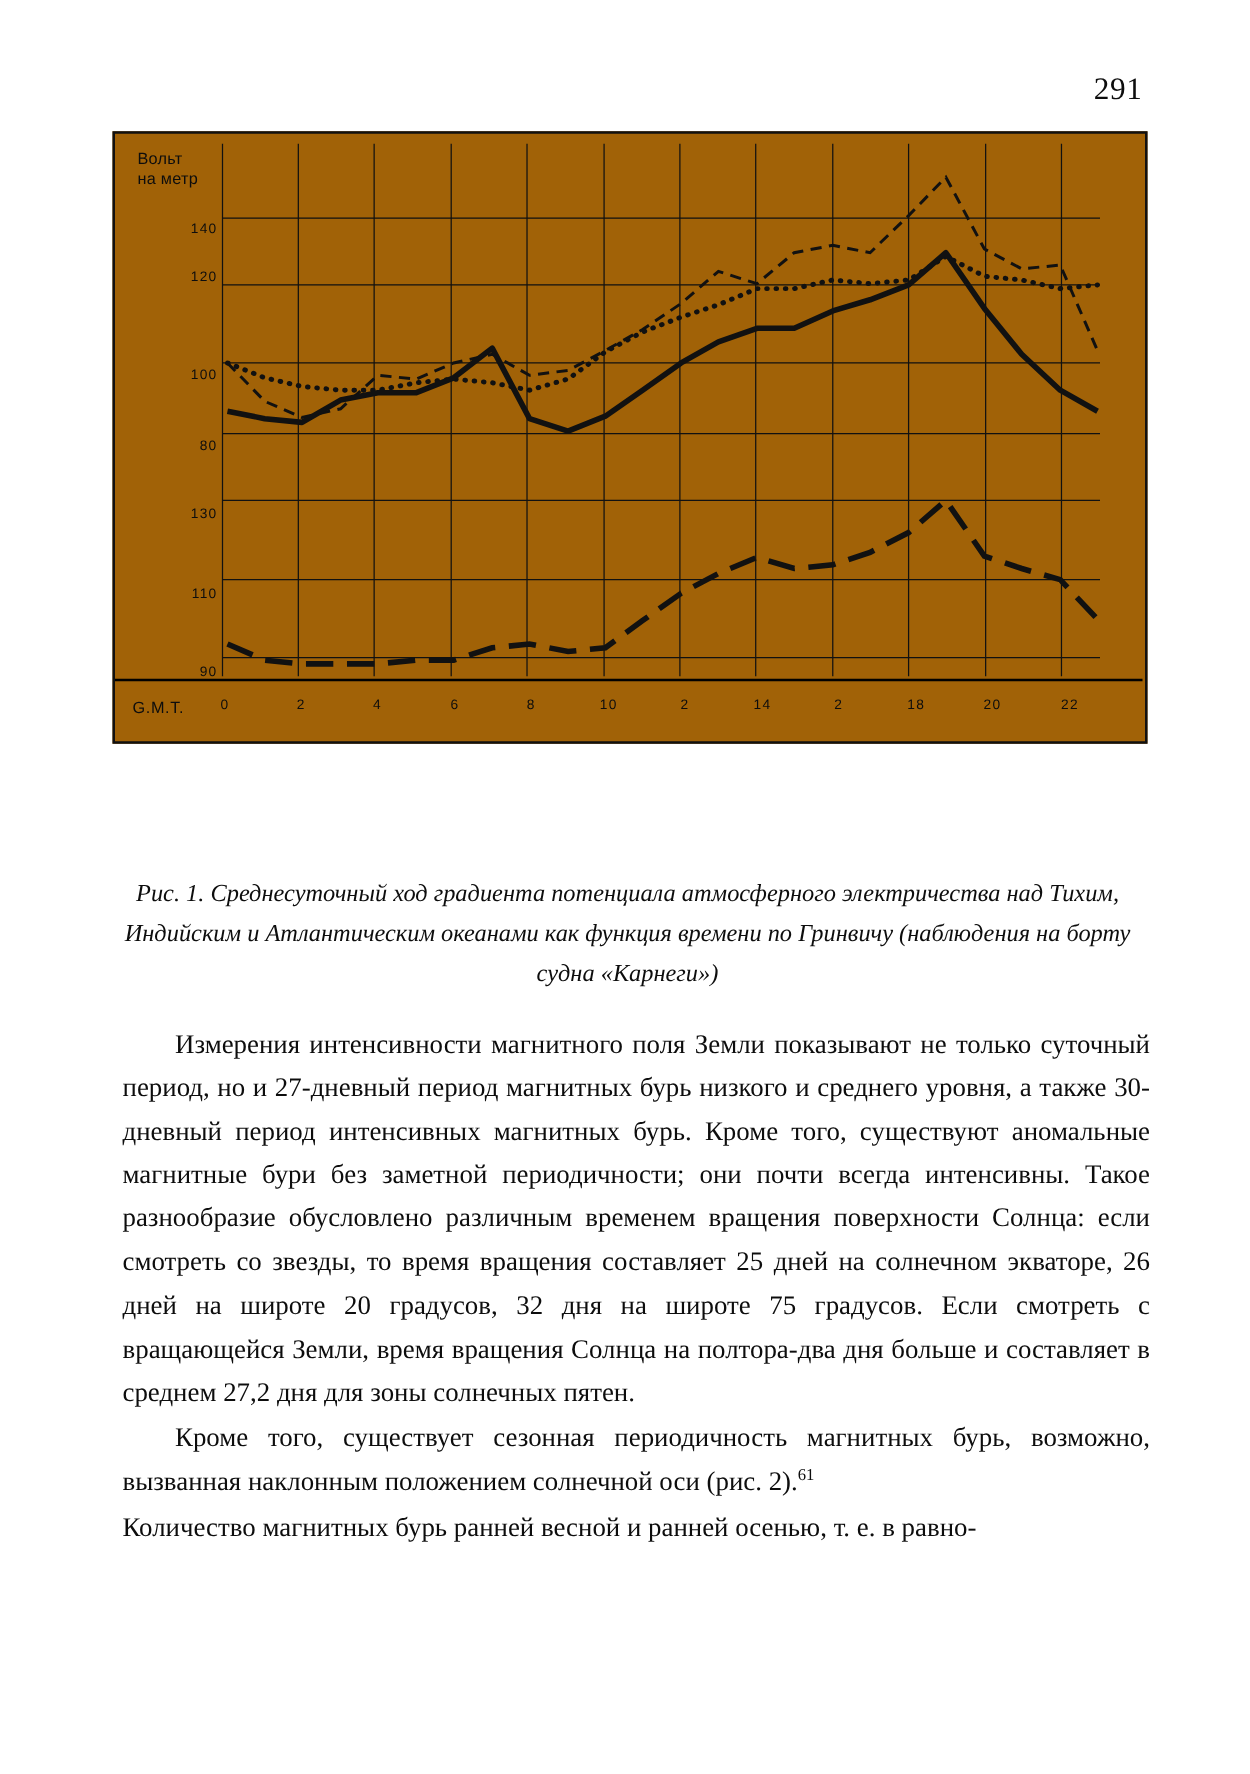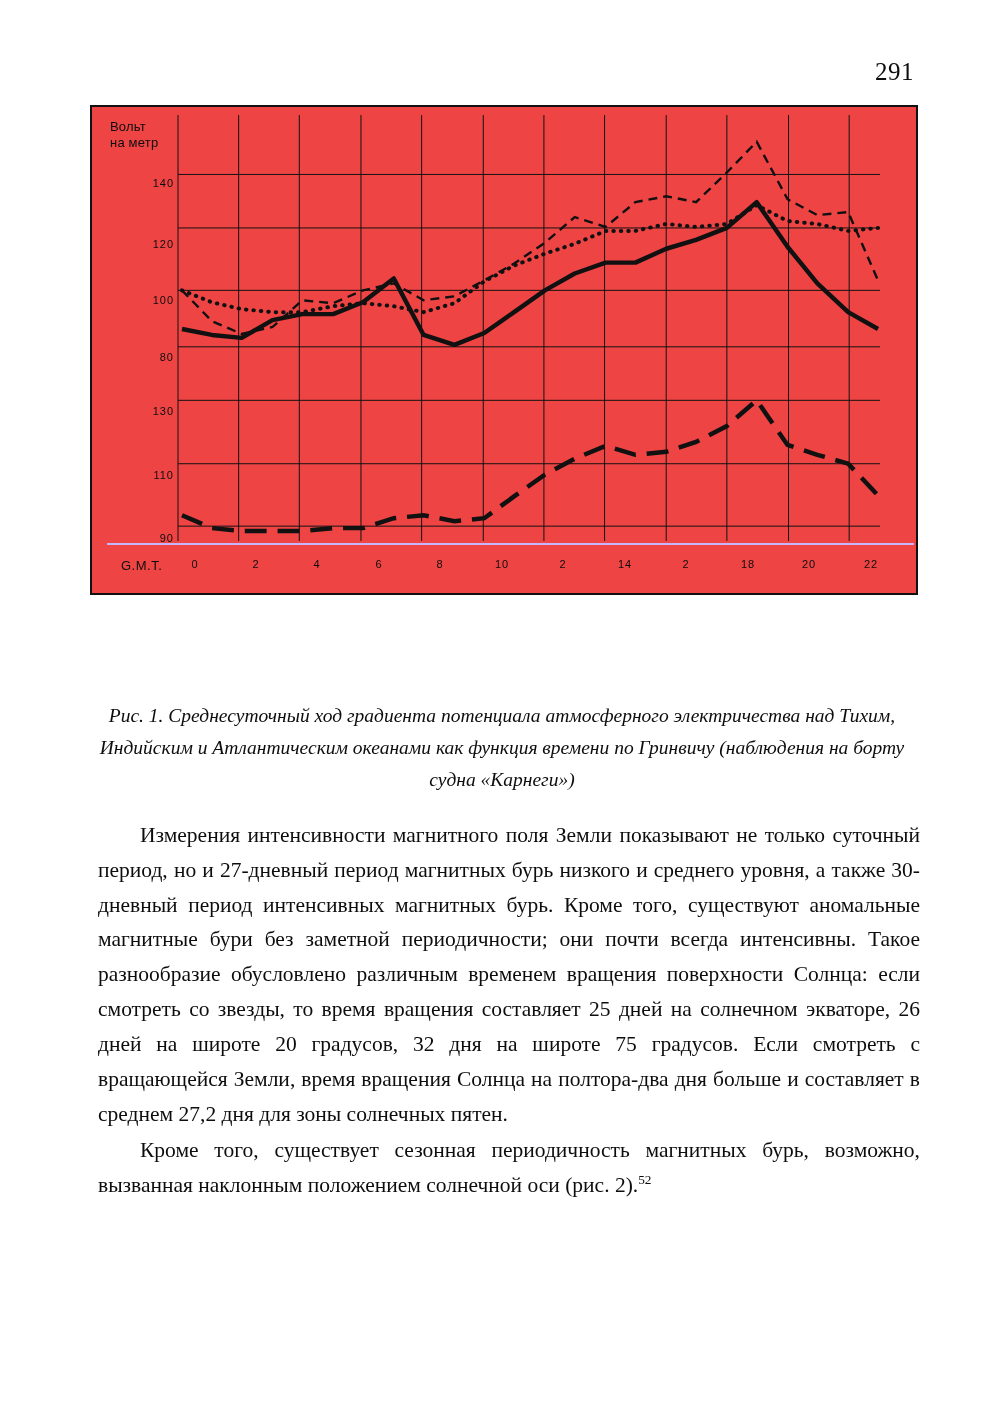--- a/index.html
+++ b/index.html
@@ -32,21 +32,21 @@
     top: 105px;
     width: 830px;
   }
 
   .chart-frame {
     position: relative;
     width: 828px;
     height: 490px;
     border: 2px solid #111;
     box-sizing: border-box;
-    background: #ef4444;
+    background: #a16207;
   }
 
   .axis-caption {
     position: absolute;
     left: 18px;
     top: 12px;
     font-size: 13px;
     font-family: "Liberation Sans", sans-serif;
     line-height: 1.25;
     letter-spacing: 0.2px;
@@ -83,25 +83,25 @@
     position: absolute;
     left: 40px;
     top: 8px;
     bottom: 52px;
     width: 42px;
   }
 
   
   .gmt-strip {
     position: absolute;
-    left: 15px;
+    left: 0;
     right: 2px;
     bottom: 2px;
     height: 46px;
-    border-top: 2px solid #c4b5fd;
+    border-top: 2px solid #000000;
   }
   .gmt-label {
     position: absolute;
     left: 14px;
     top: 13px;
     font-size: 13px;
     font-family: "Liberation Sans", sans-serif;
     letter-spacing: 0.5px;
   }
   .xtick {
@@ -182,21 +182,21 @@
 
   <div class="chart-frame">
 
     <div class="axis-caption">
       <div>Вольт</div>
       <div>на метр</div>
     </div>
 
     <div class="ytick-col">
       <div class="ytick" style="top:68px;">140</div>
-      <div class="ytick" style="top:129px;">120</div>
+      <div class="ytick" style="top:107px;">120</div>
       <div class="ytick" style="top:185px;">100</div>
       <div class="ytick" style="top:242px;">80</div>
       <div class="ytick" style="top:296px;">130</div>
       <div class="ytick" style="top:360px;">110</div>
       <div class="ytick" style="top:423px;">90</div>
     </div>
 
     <div class="plot-area">
       <svg class="chart-svg" viewBox="0 0 706 430" preserveAspectRatio="none">
 
@@ -253,14 +253,15 @@
   </div>
 
   <div class="legend">
   </div>
 </div>
 
 <div class="fig-caption">Рис. 1. Среднесуточный ход градиента потенциала атмосферного электричества над Тихим, Индийским и Атлантическим океанами как функция времени по Гринвичу (наблюдения на борту судна «Карнеги»)</div>
 
 <div class="body-text">
   <p>Измерения интенсивности магнитного поля Земли показывают не только суточный период, но и 27-дневный период магнитных бурь низкого и среднего уровня, а также 30-дневный период интенсивных магнитных бурь. Кроме того, существуют аномальные магнитные бури без заметной периодичности; они почти всегда интенсивны. Такое разнообразие обусловлено различным временем вращения поверхности Солнца: если смотреть со звезды, то время вращения составляет 25 дней на солнечном экваторе, 26 дней на широте 20 градусов, 32 дня на широте 75 градусов. Если смотреть с вращающейся Земли, время вращения Солнца на полтора-два дня больше и составляет в среднем 27,2 дня для зоны солнечных пятен.</p>
-  <p><span>Кроме того, существует сезонная периодичность магнитных бурь, возможно, вызванная наклонным положением солнечной оси (рис. 2).</span><sup>52</sup></p>
+  <p><span>Кроме того, существует сезонная периодичность магнитных бурь, возможно, вызванная наклонным положением солнечной оси (рис. 2).</span><sup>61</sup></p>
+  <p style="text-indent:0">Количество магнитных бурь ранней весной и ранней осенью, т. е. в равно-</p>
 </div>
 
 </body></html>

